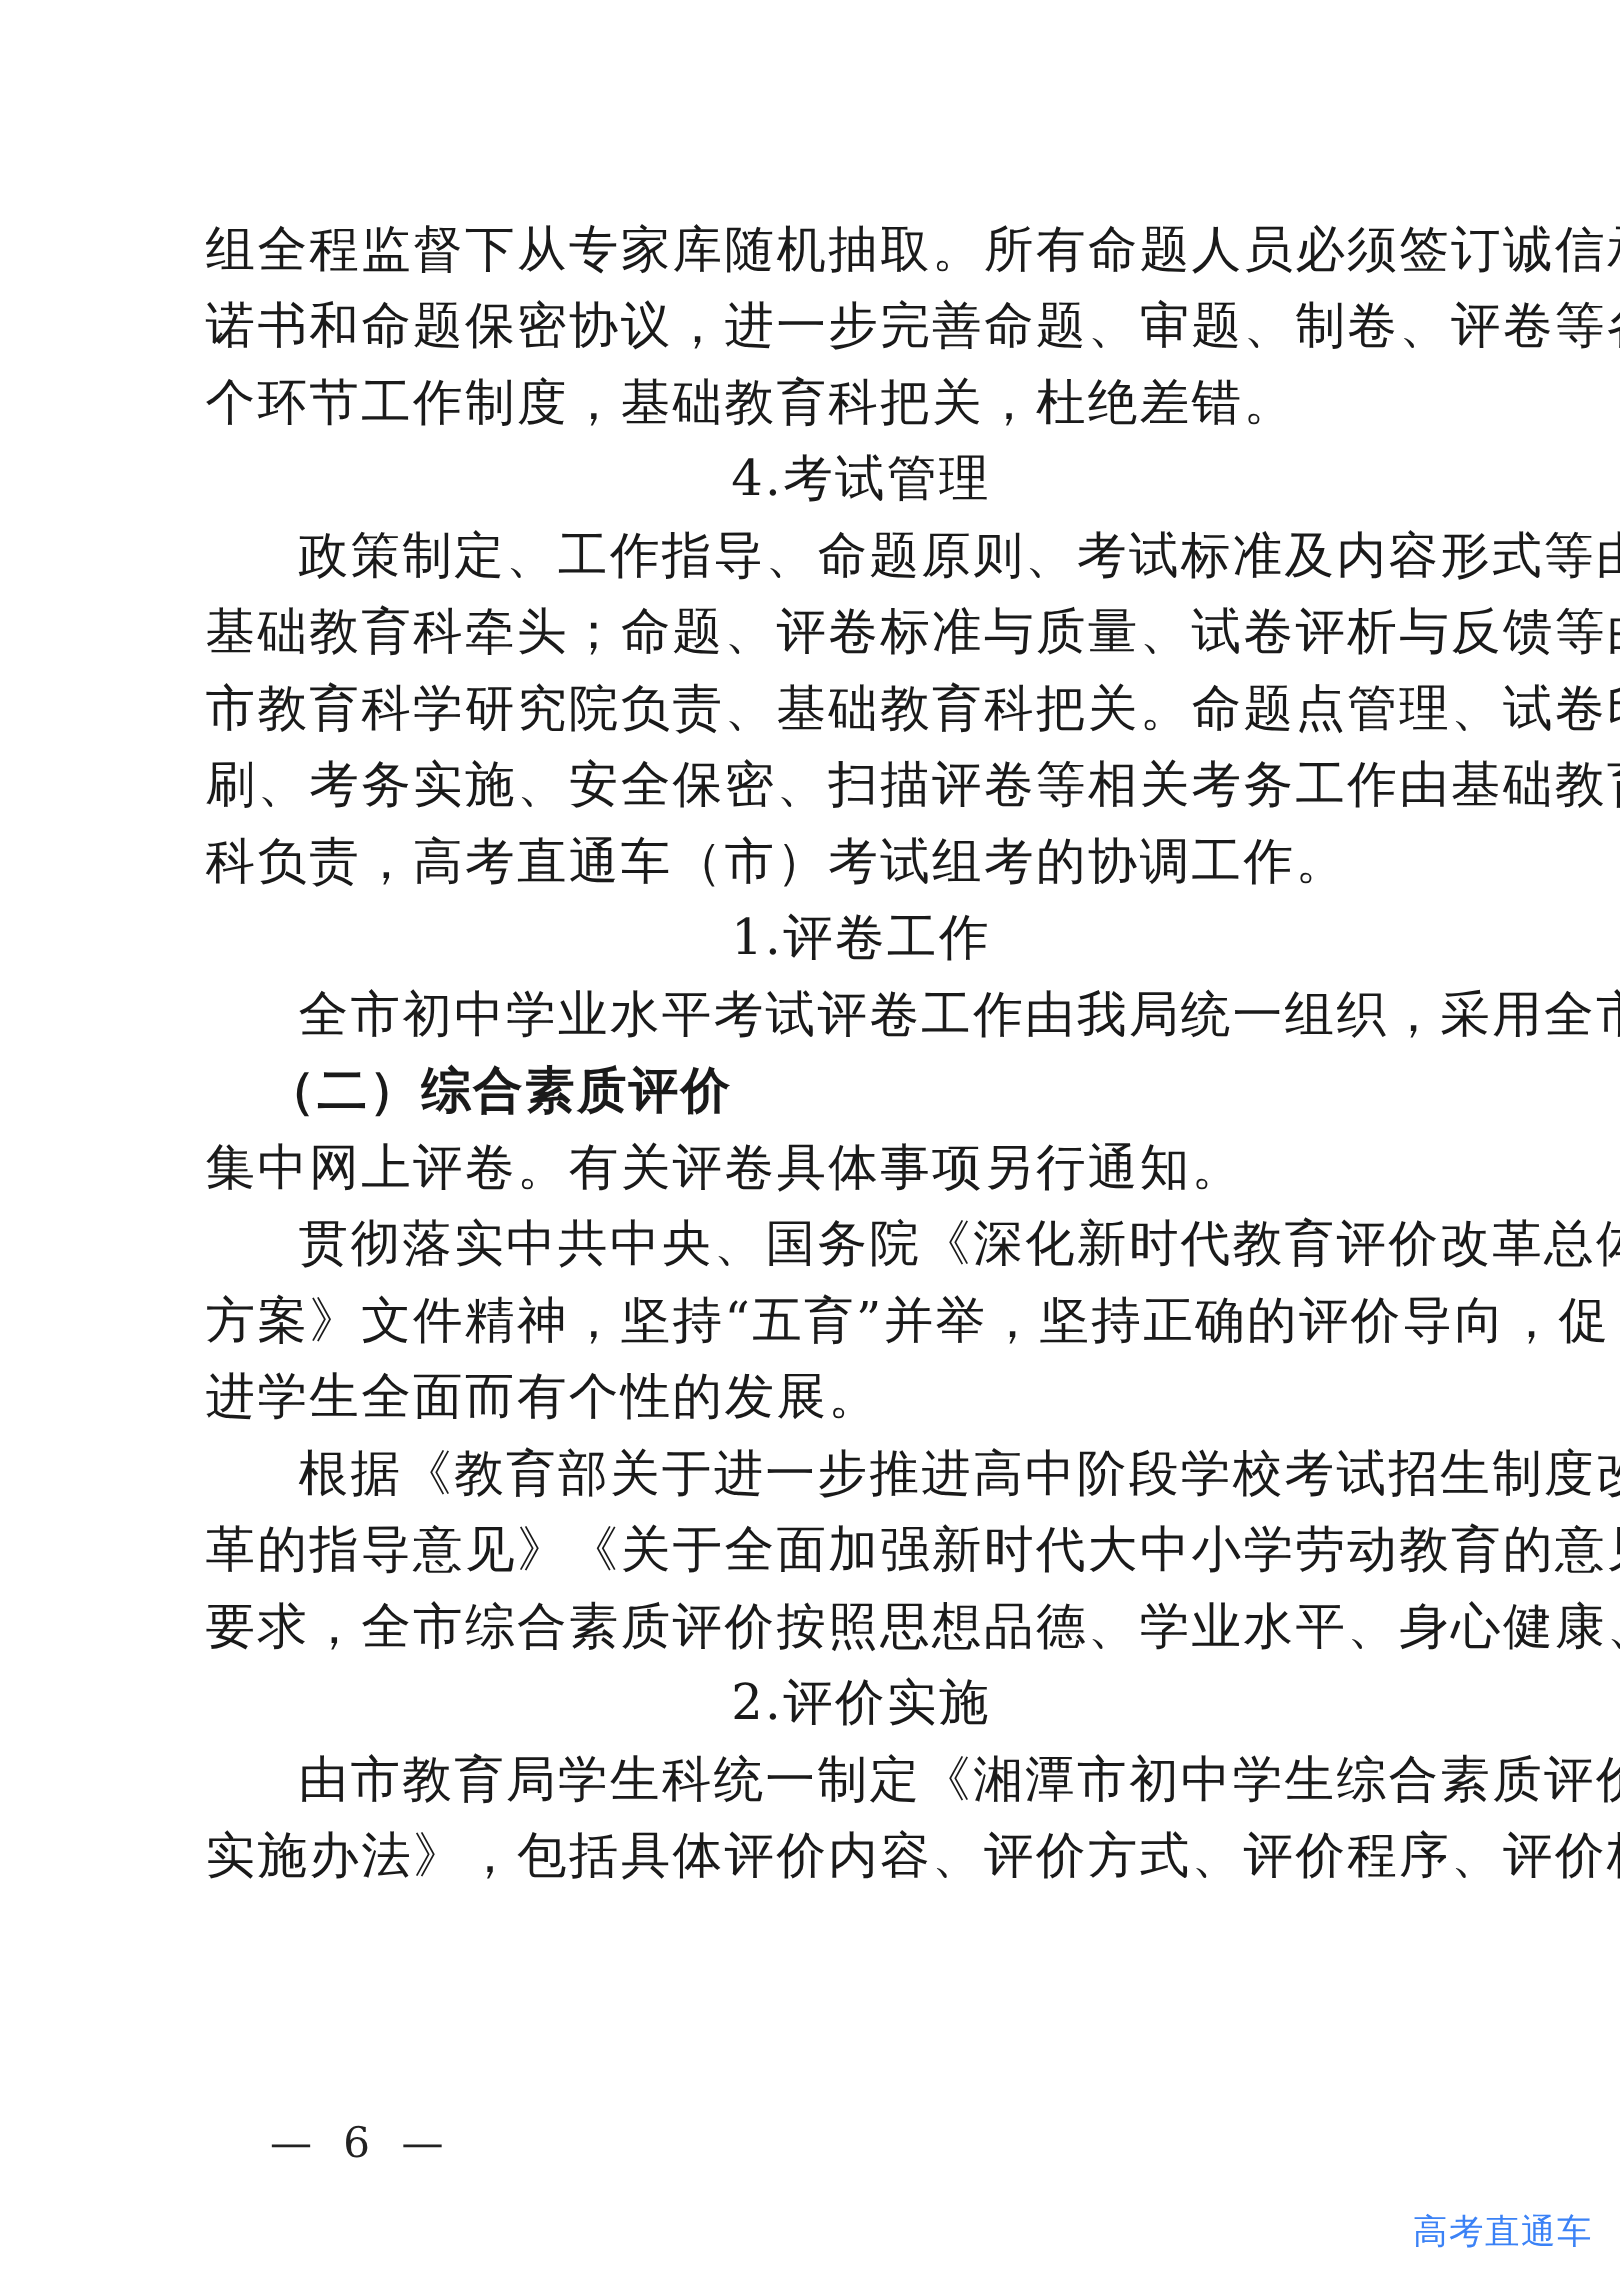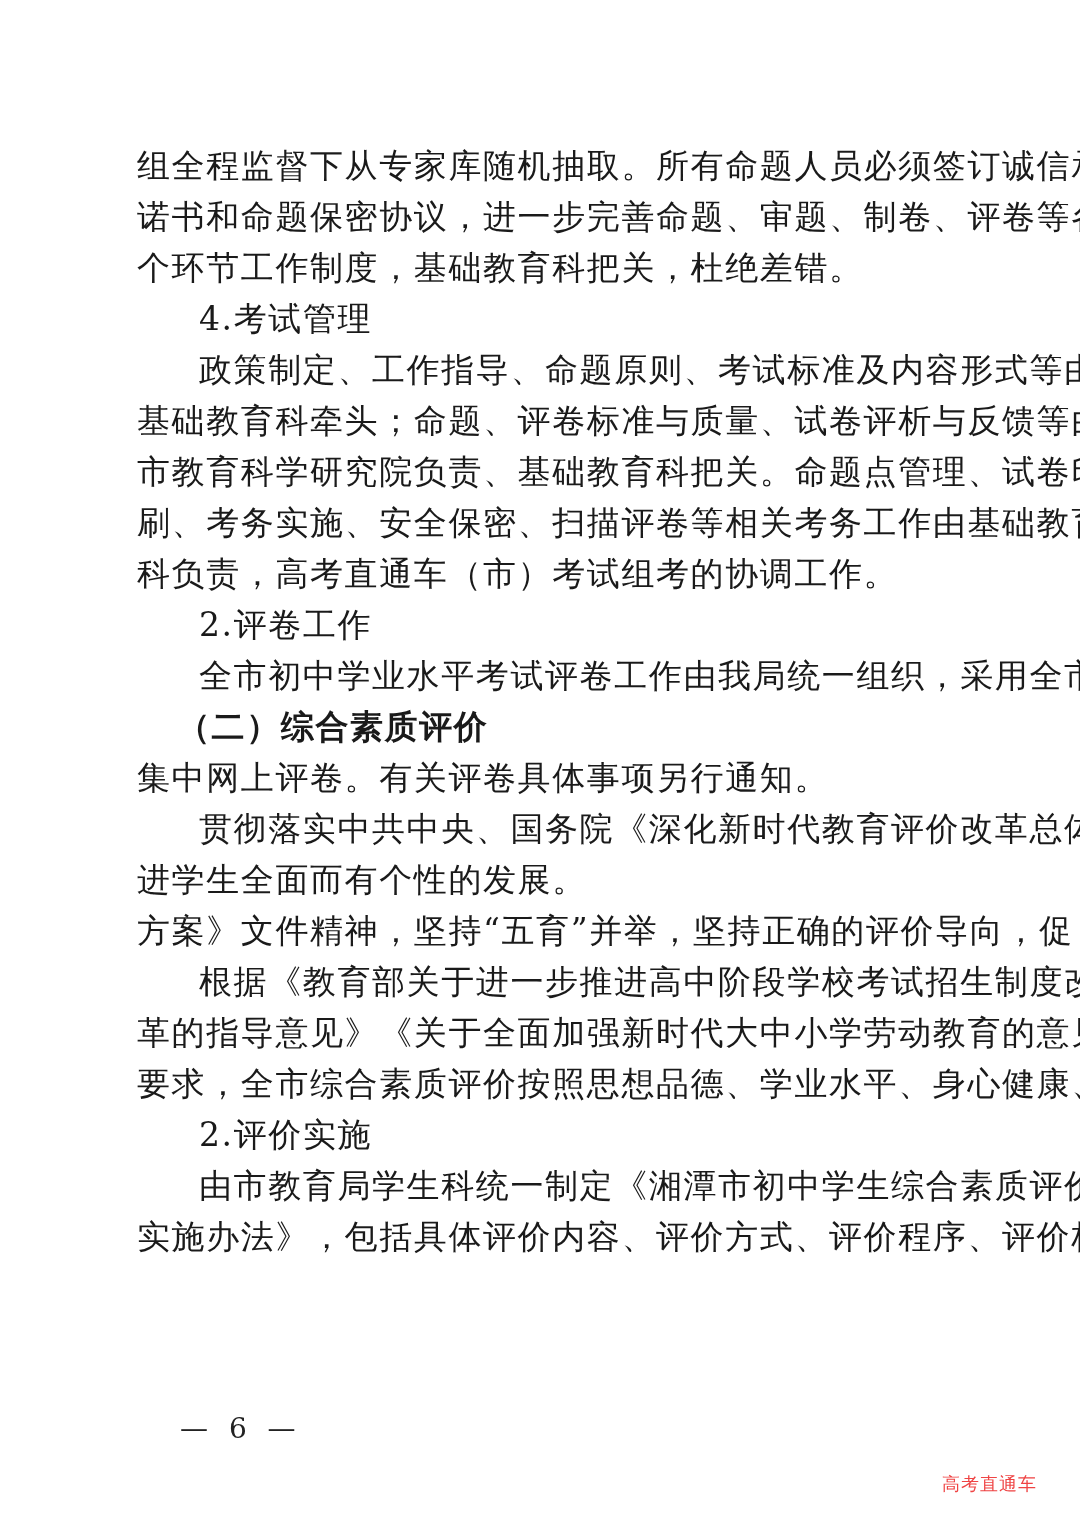--- a/index.html
+++ b/index.html
@@ -28,64 +28,65 @@
       white-space: nowrap;
       letter-spacing: 1.6px;
       overflow: visible;
     }
     .indent {
       padding-left: 62px;
     }
     .heading-sub {
       padding-left: 62px;
       font-weight: normal;
+      text-align: center;
     }
     .heading-section {
       padding-left: 40px;
       font-weight: bold;
     }
     .page-number {
       position: absolute;
       left: 180px;
       top: 1412px;
       font-size: 28px;
       font-family: "DejaVu Serif", "Liberation Serif", serif;
       color: #222;
       letter-spacing: 6px;
     }
     .watermark {
       position: absolute;
       left: 942px;
       top: 1472px;
-      font-size: 18px;
+      font-size: 23px;
       font-family: "DejaVu Sans", "Liberation Sans", sans-serif;
-      color: #ef4444;
+      color: #3b82f6;
       letter-spacing: 1px;
     }
   </style>
 </head>
 <body>
 
 <div class="page">
   <div class="line">组全程监督下从专家库随机抽取。所有命题人员必须签订诚信承</div>
   <div class="line">诺书和命题保密协议，进一步完善命题、审题、制卷、评卷等各</div>
   <div class="line">个环节工作制度，基础教育科把关，杜绝差错。</div>
   <div class="line heading-sub">4.考试管理</div>
   <div class="line indent">政策制定、工作指导、命题原则、考试标准及内容形式等由</div>
   <div class="line">基础教育科牵头；命题、评卷标准与质量、试卷评析与反馈等由</div>
   <div class="line">市教育科学研究院负责、基础教育科把关。命题点管理、试卷印</div>
   <div class="line">刷、考务实施、安全保密、扫描评卷等相关考务工作由基础教育</div>
   <div class="line">科负责，高考直通车（市）考试组考的协调工作。</div>
-  <div class="line heading-sub">2.评卷工作</div>
+  <div class="line heading-sub">1.评卷工作</div>
   <div class="line indent">全市初中学业水平考试评卷工作由我局统一组织，采用全市</div>
   <div class="line heading-section">（二）综合素质评价</div>
   <div class="line">集中网上评卷。有关评卷具体事项另行通知。</div>
   <div class="line indent">贯彻落实中共中央、国务院《深化新时代教育评价改革总体</div>
+  <div class="line">方案》文件精神，坚持“五育”并举，坚持正确的评价导向，促</div>
   <div class="line">进学生全面而有个性的发展。</div>
-  <div class="line">方案》文件精神，坚持“五育”并举，坚持正确的评价导向，促</div>
   <div class="line indent">根据《教育部关于进一步推进高中阶段学校考试招生制度改</div>
   <div class="line">革的指导意见》《关于全面加强新时代大中小学劳动教育的意见》</div>
   <div class="line">要求，全市综合素质评价按照思想品德、学业水平、身心健康、</div>
   <div class="line heading-sub">2.评价实施</div>
   <div class="line indent">由市教育局学生科统一制定《湘潭市初中学生综合素质评价</div>
   <div class="line">实施办法》，包括具体评价内容、评价方式、评价程序、评价标</div>
 </div>
 
 <div class="page-number">— 6 —</div>
 

